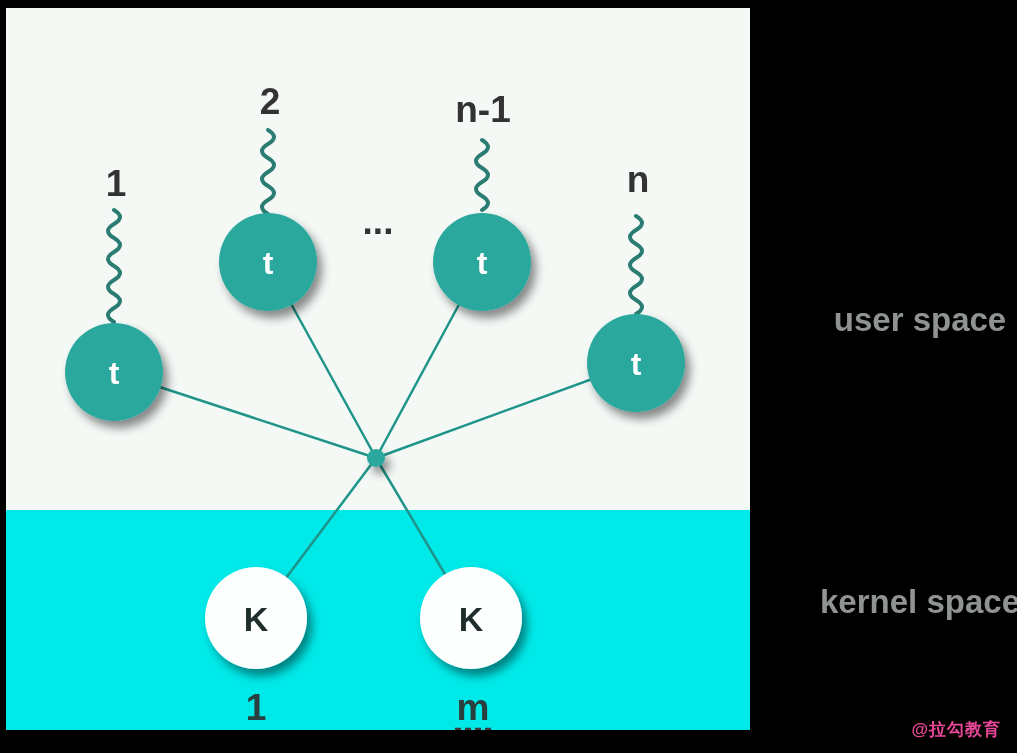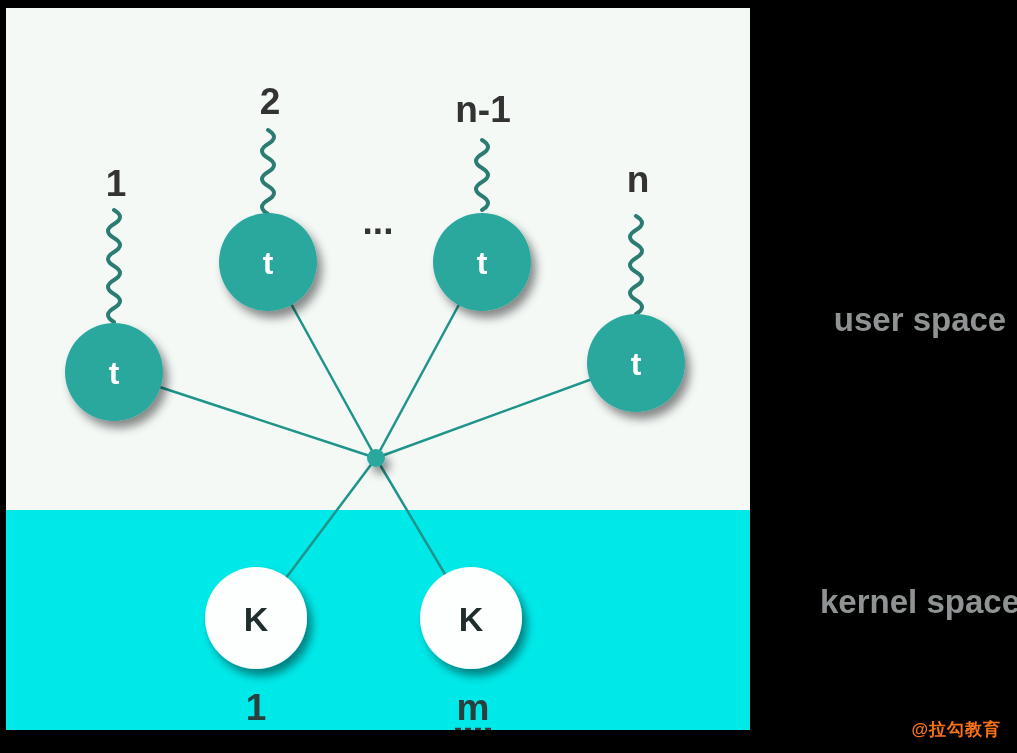--- a/index.html
+++ b/index.html
@@ -41,21 +41,21 @@
     font-weight: bold;
     font-size: 33px;
     line-height: 1.32;
     color: #8f9394;
   }
   .side-label.user   { top: 298px; }
   .side-label.kernel { top: 580px; }
   .watermark {
     position: absolute;
     right: 16px; bottom: 12px;
-    color: #f97316;
+    color: #ec4899;
     font-weight: bold;
     font-size: 17px;
     letter-spacing: 1px;
   }
 </style>
 </head>
 <body>
 
 <div class="stage">
 

